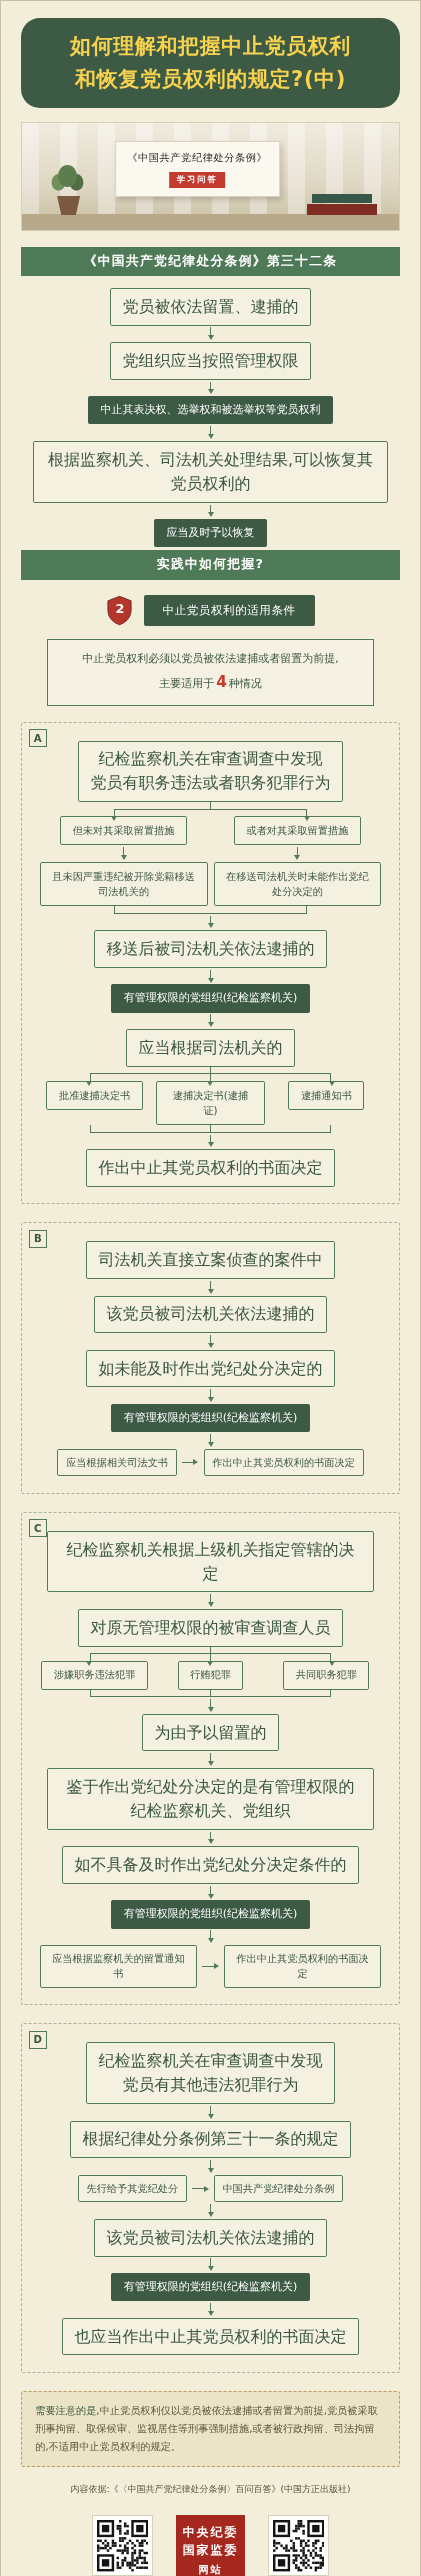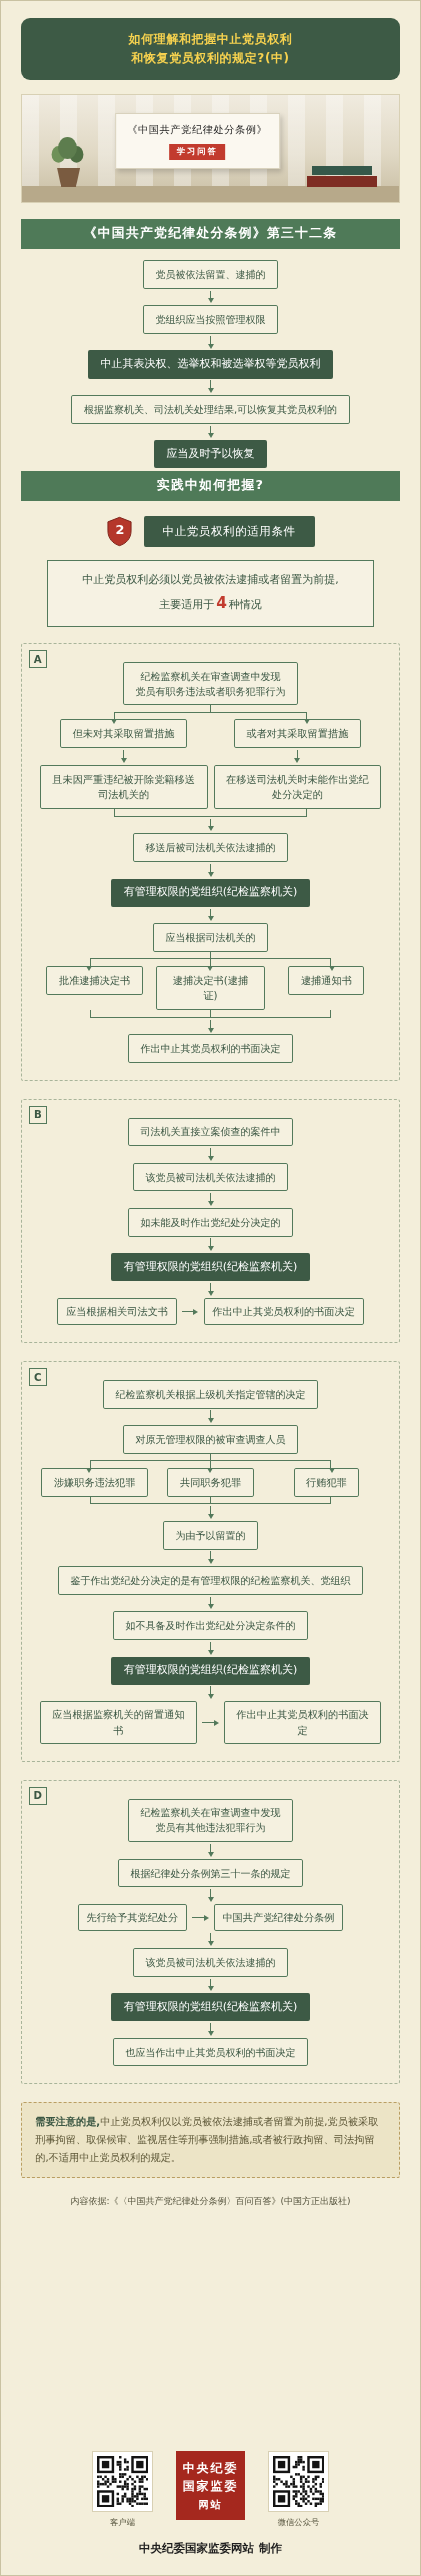--- a/index.html
+++ b/index.html
@@ -6,22 +6,22 @@
   *{box-sizing:border-box;}
   .canvas{
     width:421px;min-height:2576px;margin:0 auto;
     background:#f3eeda;border:0.6px solid #c9c2a2;
     padding:16.6px 16.6px 19px;
     font-family:"DejaVu Sans","Liberation Sans",sans-serif;
     display:flex;flex-direction:column;
   }
   
   .title-box{
-    background:#3d5a45;border-radius:9px;padding:12.8px 7.7px;
-    text-align:center;color:#f7d24f;font-size:12px;font-weight:bold;
+    background:#3d5a45;border-radius:19px;padding:12.8px 7.7px;
+    text-align:center;color:#f7d24f;font-size:21px;font-weight:bold;
     line-height:1.55;margin:0 3.8px 14px;letter-spacing:0.6px;
   }
   
   .photo{
     height:109px;margin:0 3.8px 15.4px;position:relative;overflow:hidden;
     background:linear-gradient(180deg,#f0ebdf 0%,#e0d8c4 55%,#c8bda2 100%);
     border:0.6px solid #d8d0b4;
   }
   .curtain{position:absolute;inset:0;
     background:repeating-linear-gradient(90deg,rgba(255,255,255,.35) 0 16.6px,rgba(255,255,255,0) 16.6px 38px);}
@@ -44,21 +44,21 @@
   .stack{position:absolute;right:22px;bottom:15.4px;width:70px;height:23px;}
   .stack .b1{position:absolute;left:5.1px;bottom:11.5px;width:60px;height:9.6px;background:#35584a;display:block;}
   .stack .b2{position:absolute;left:0;bottom:0;width:70px;height:11px;background:#7e2d23;display:block;}
   
   .banner{
     background:#4f7a58;color:#ffffff;text-align:center;font-size:12.8px;font-weight:bold;
     padding:6.4px 0;margin:0 3.8px 11.5px;letter-spacing:1.3px;
   }
   .flow{display:flex;flex-direction:column;align-items:center;margin-bottom:2.6px;}
   .obox{
-    border:0.6px solid #53795b;color:#3b5743;padding:5.8px 11.5px;font-size:10px;
+    border:0.6px solid #53795b;color:#3b5743;padding:5.8px 11.5px;font-size:16px;
     text-align:center;border-radius:1.9px;max-width:92%;line-height:1.5;background:rgba(255,255,255,.18);
   }
   .fbox{
     background:#3d5a45;color:#ffffff;padding:5.8px 12.8px;font-size:11px;
     text-align:right;border-radius:1.9px;max-width:92%;line-height:1.5;
   }
   
   .arrv{display:flex;flex-direction:column;align-items:center;height:16.6px;padding:1.9px 0;}
   .arrv .s{width:1.3px;flex:1;background:#53795b;}
   .arrv .h{width:0;height:0;border-left:3.8px solid transparent;border-right:3.8px solid transparent;border-top:5.1px solid #53795b;}
@@ -99,21 +99,21 @@
   .case-label{
     position:absolute;top:6.4px;left:6.4px;width:18px;height:18px;
     border:0.6px solid #53795b;color:#3b5743;font-weight:bold;font-size:10.2px;
     display:flex;align-items:center;justify-content:center;background:#f3eeda;
   }
   
   .note{
     border:1.3px dashed #b99e62;background:#ece4c6;border-radius:2.6px;
     margin:0 3.8px 14px;padding:10.2px 12.8px;color:#5c5636;font-size:10.2px;line-height:1.75;
   }
-  .note-lead{font-weight:bold;color:#3b5743;margin-top:32px;}
+  .note-lead{font-weight:normal;color:#3b5743;margin-top:32px;}
   .source{text-align:center;color:#55533d;font-size:9px;margin:2.6px 0 19px;}
   
   .qr-row{display:flex;align-items:flex-start;justify-content:center;gap:23px;margin-top:auto;margin-bottom:9px;}
   .qr-wrap{display:flex;flex-direction:column;align-items:center;gap:5.1px;}
   .qr{width:61px;height:61px;background:#ffffff;padding:3.8px;border:0.6px solid #d8d0b4;}
   .qr svg{display:block;width:100%;height:100%;}
   .qr-label{font-size:8.3px;color:#55533d;}
   .logo{
     width:69px;height:69px;background:#a5281e;color:#ffffff;
     display:flex;flex-direction:column;align-items:center;justify-content:center;
@@ -313,24 +313,24 @@
         <i class="c"></i>
         <i class="e l"></i>
         <i class="e m"></i>
         <i class="e r"></i>
       </div>
     <div class="cols">
       <div class="col">
           <div class="obox">涉嫌职务违法犯罪</div>
         </div>
       <div class="col">
+          <div class="obox">行贿犯罪</div>
+        </div>
+      <div class="col">
           <div class="obox">共同职务犯罪</div>
-        </div>
-      <div class="col">
-          <div class="obox">行贿犯罪</div>
         </div>
     </div>
     <div class="uconn w3">
         <i class="c"></i>
       </div>
     <div class="arrv">
         <i class="s"></i>
         <i class="h"></i>
       </div>
     <div class="obox">为由予以留置的</div>

